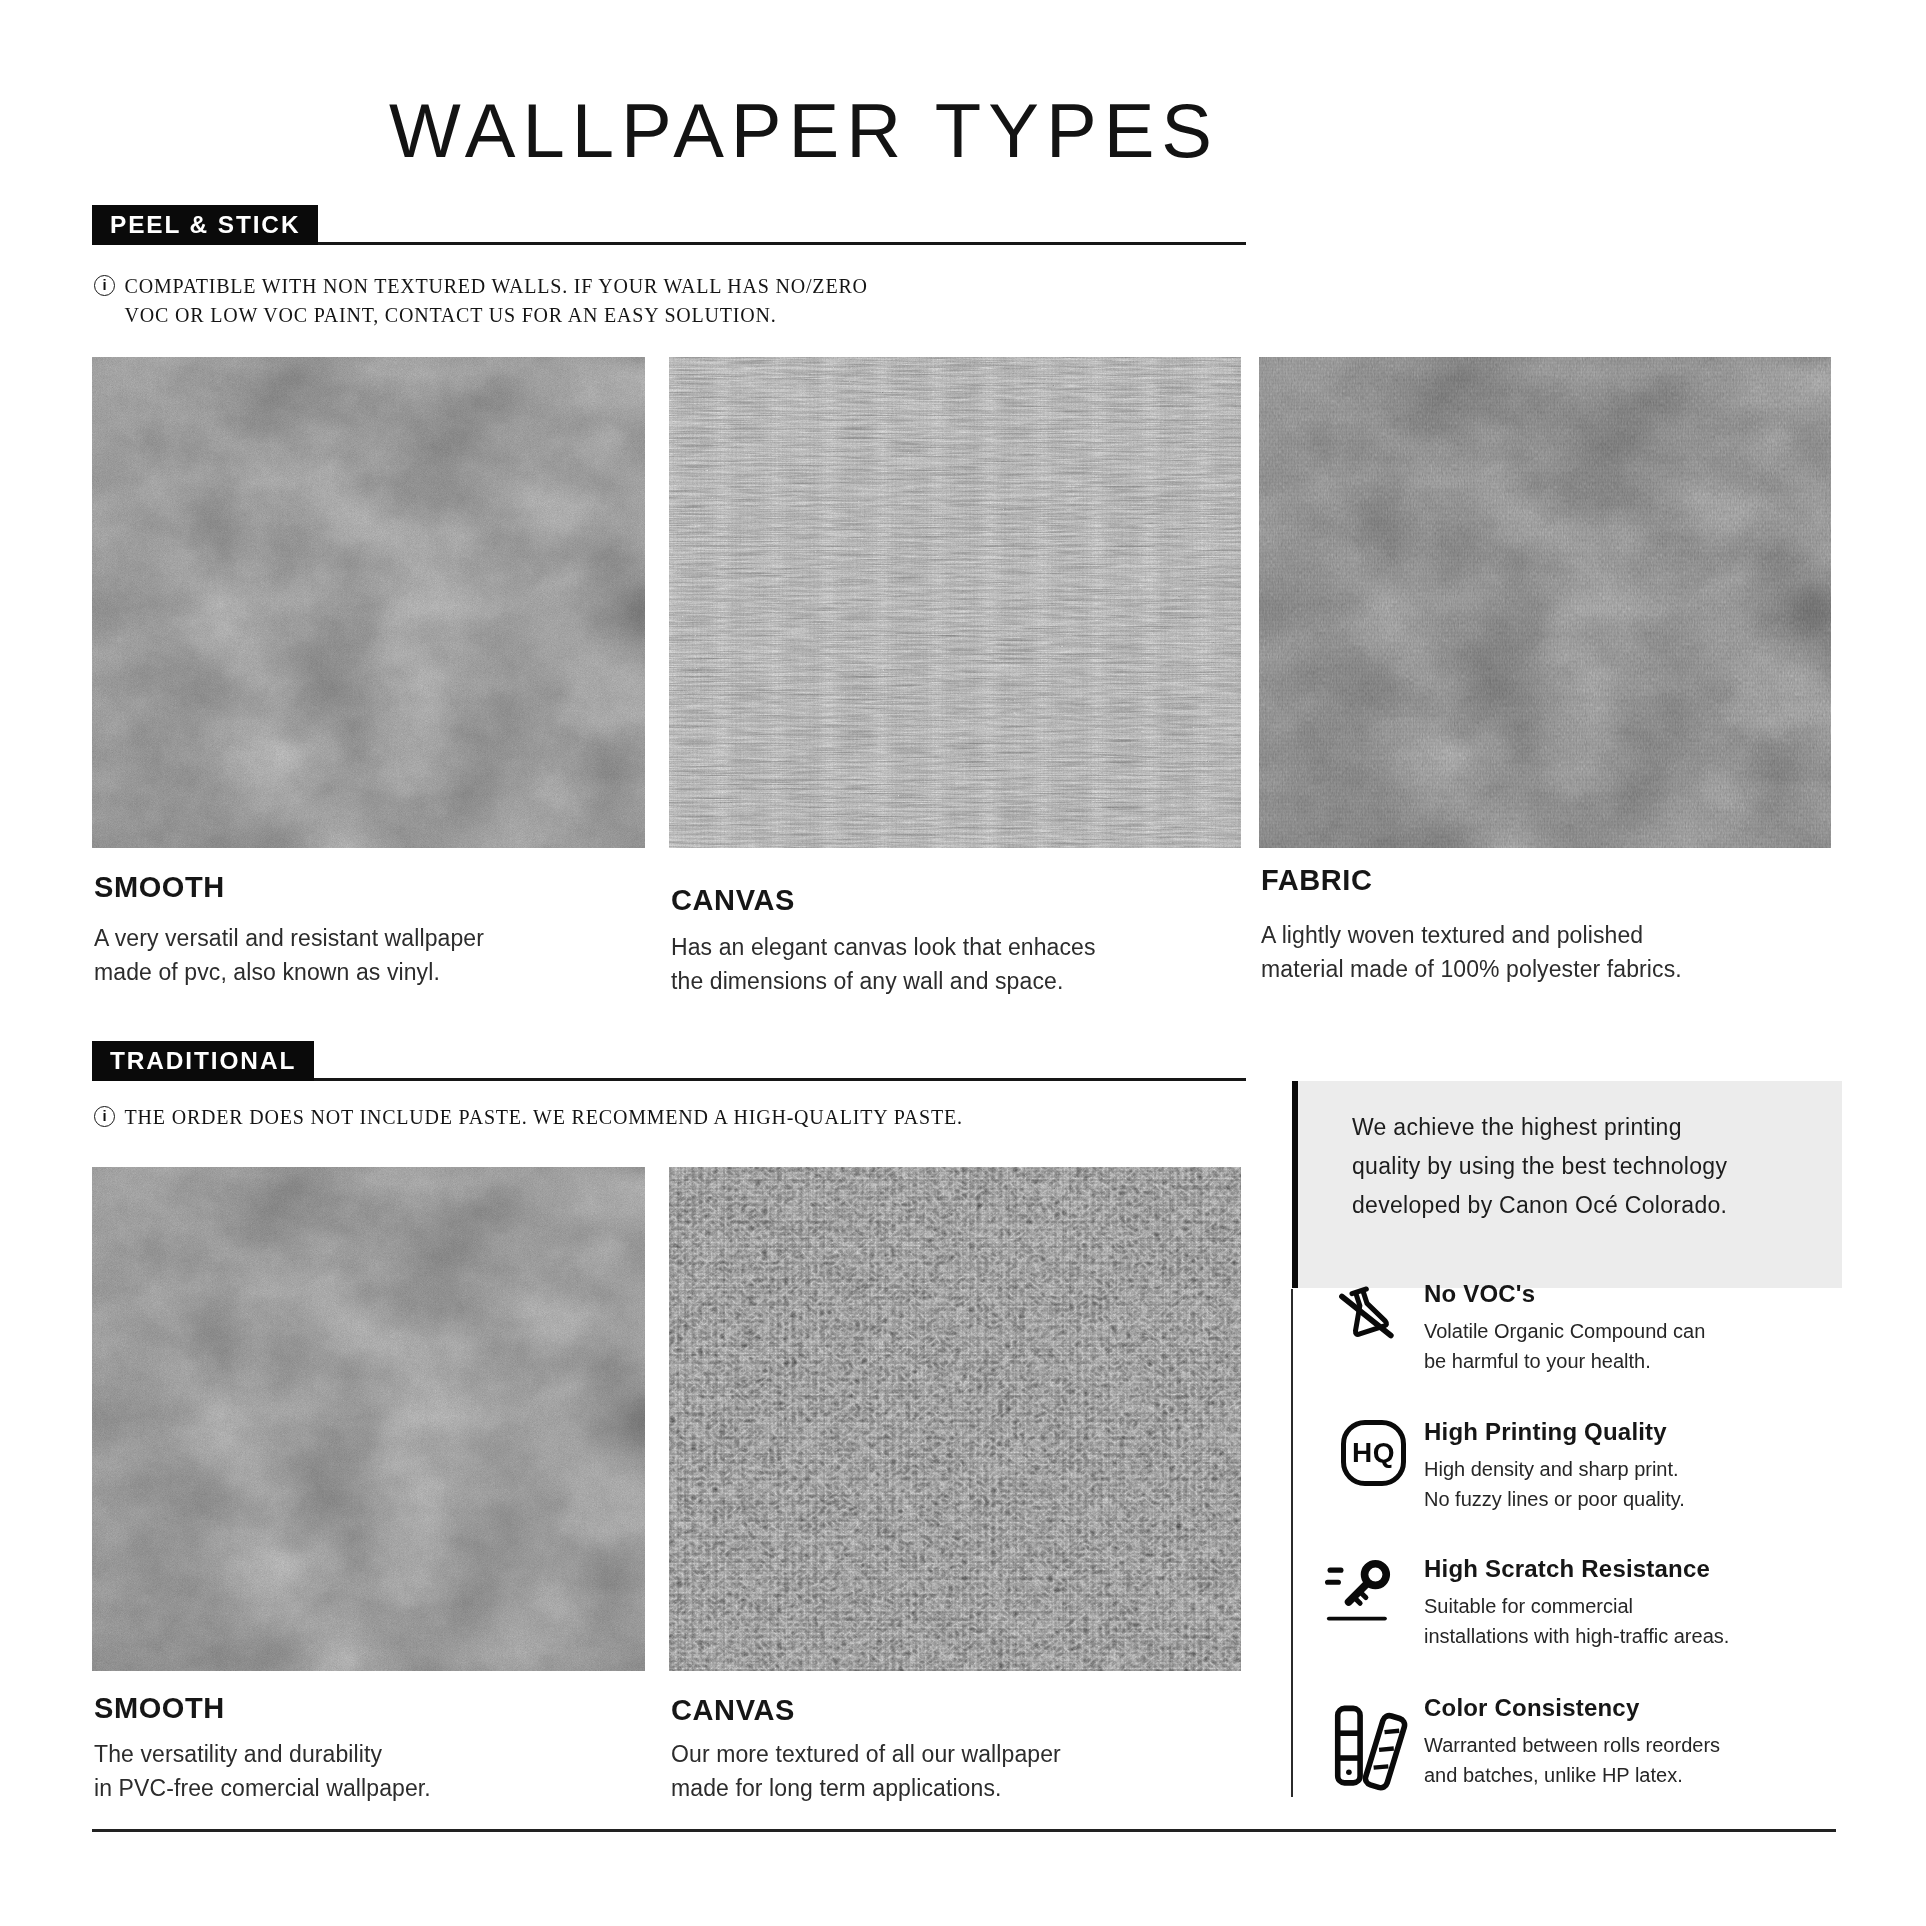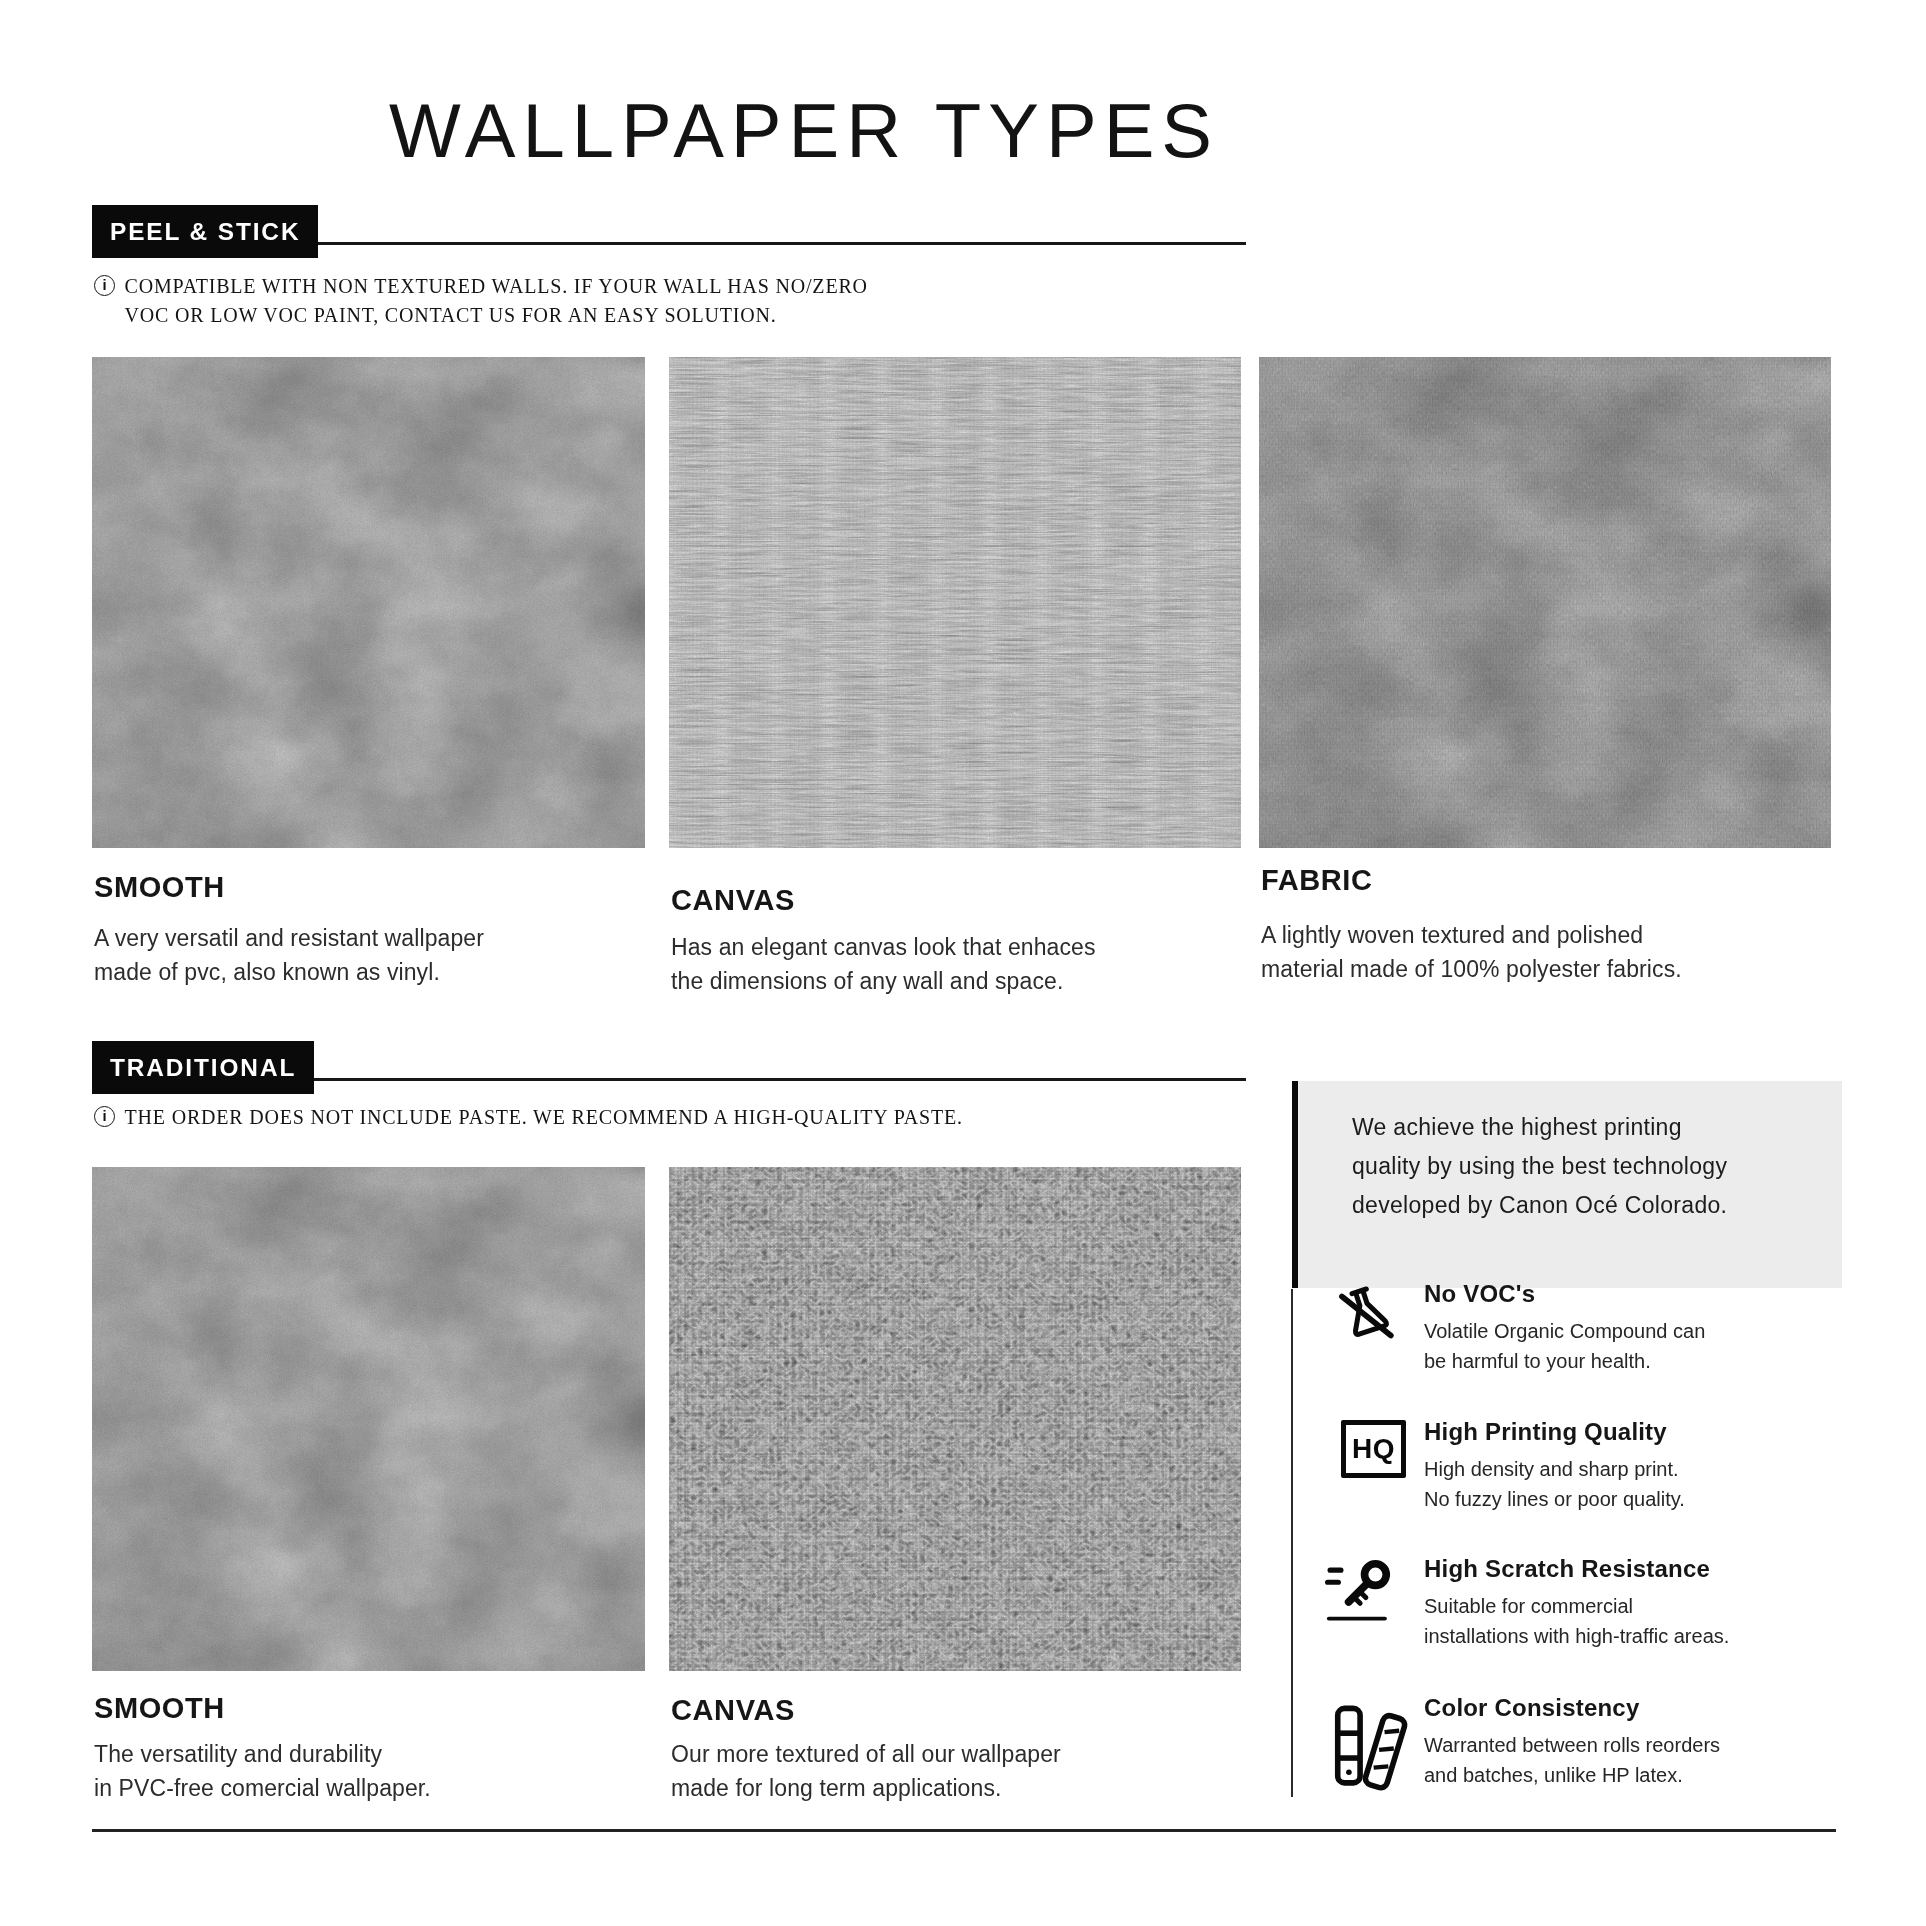--- a/index.html
+++ b/index.html
@@ -7,21 +7,21 @@
     width:1926px;height:1926px;position:relative;overflow:hidden;
     background:#ffffff;color:#111;
     font-family:"Liberation Sans", sans-serif;
   }
   .page-title{
     position:absolute;left:804px;top:87px;transform:translateX(-50%);
     font-size:76px;font-weight:400;letter-spacing:7px;white-space:nowrap;color:#131313;margin:0;
   }
   
   .badge{
-    position:absolute;height:53px;background:#0a0a0a;color:#ffffff;z-index:3;
+    position:absolute;height:40px;background:#0a0a0a;color:#ffffff;z-index:3;
     display:flex;align-items:center;padding:0 18px;
     font-size:24.4px;font-weight:700;letter-spacing:1.9px;white-space:nowrap;
   }
   .badge-peel{left:92px;top:205px;}
   .badge-trad{left:92px;top:1041px;}
   .hrule{position:absolute;background:#171717;}
   .rule-peel{left:92px;top:242px;width:1154px;height:3.2px;}
   .rule-trad{left:92px;top:1078px;width:1154px;height:3.2px;}
   .rule-bottom{left:92px;top:1829px;width:1744px;height:2.6px;background:#222;}
   
@@ -76,21 +76,21 @@
   .feature-text{position:absolute;left:1424px;}
   #ft-1{top:1280px;} #ft-2{top:1418px;} #ft-3{top:1555px;} #ft-4{top:1694px;}
   .feature-title{font-size:24px;font-weight:700;color:#161616;letter-spacing:0.2px;margin:0 0 7.7px 0;}
   .feature-desc{font-size:20px;line-height:30px;color:#262626;}
   .ficon{position:absolute;}
   #ic-flask{left:1333px;top:1279px;}
   #ic-hq{left:1341px;top:1420px;}
   #ic-key{left:1325px;top:1551px;}
   #ic-fan{left:1334px;top:1698px;}
   .hq-box{
-    box-sizing:border-box;width:65px;height:58px;border:5.8px solid #0a0a0a;border-radius:2px;
+    box-sizing:border-box;width:65px;height:66px;border:5.8px solid #0a0a0a;border-radius:24px;
     display:flex;align-items:center;justify-content:center;
     font-size:28px;font-weight:800;letter-spacing:0.6px;color:#0a0a0a;background:#fff;
   }
 </style>
 </head>
 <body>
 
 <svg width="0" height="0" style="position:absolute" aria-hidden="true">
   <defs>
     <filter id="texMottle" x="0" y="0" width="100%" height="100%">

